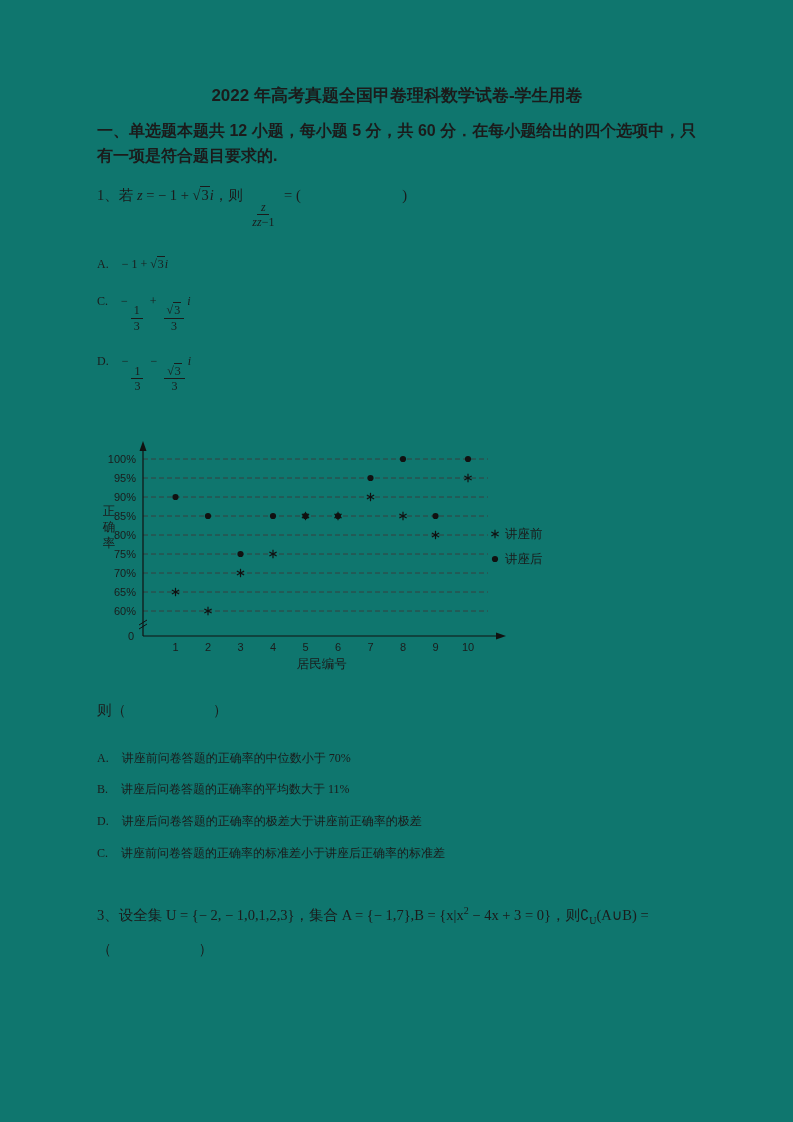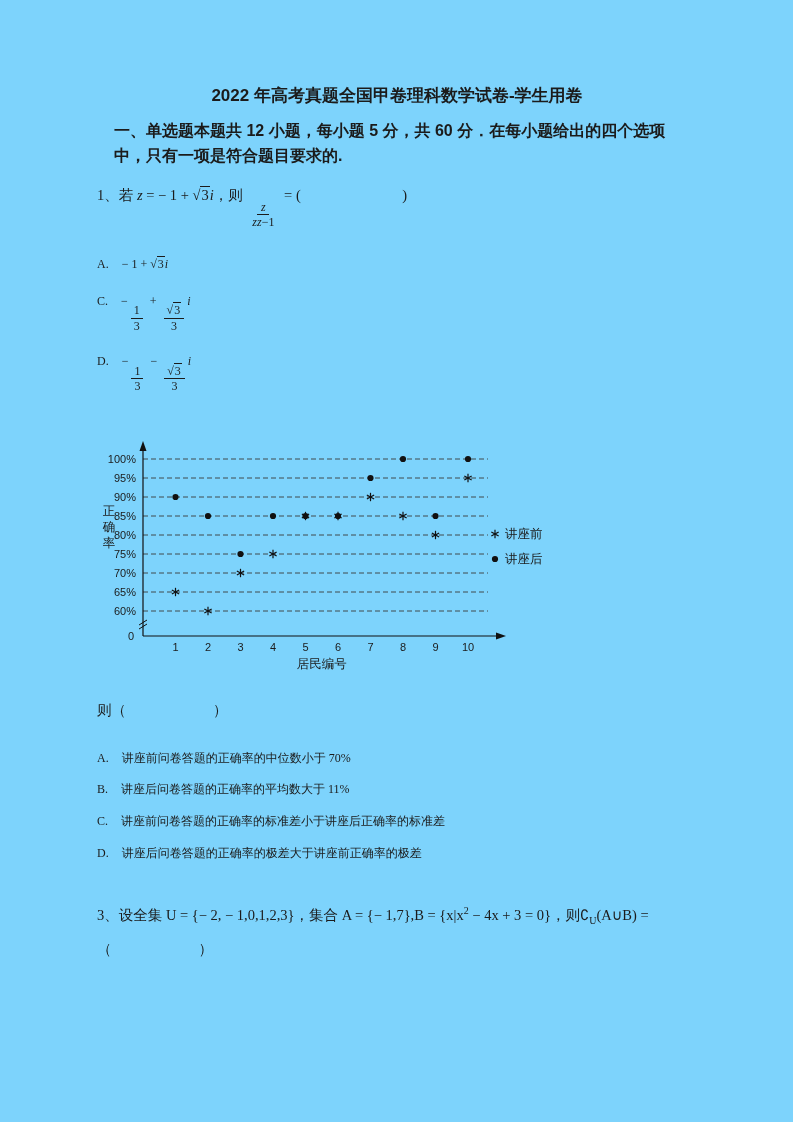--- a/index.html
+++ b/index.html
@@ -1,40 +1,40 @@
 <!DOCTYPE html>
 <html><head>
 <meta charset="utf-8">
 <style>
   * { box-sizing: border-box; }
   body { margin: 0; background: #e8e8e8; }
   .page {
     position: relative;
     width: 793px; height: 1122px;
     margin: 0 auto;
-    background: #7dd3fc;
+    background: #0f766e;
     color: #1b1b1b;
     font-family: "Liberation Serif", serif;
     font-size: 14px;
     padding: 84px 96px 40px 97px;
     overflow: hidden;
   }
   .title {
     font-family: "Liberation Sans", sans-serif;
     font-weight: 700;
     font-size: 17px;
     text-align: center;
     margin: 0 0 12px 0;
   }
   .section-header {
     font-family: "Liberation Sans", sans-serif;
     font-weight: 700;
     font-size: 16px;
     line-height: 1.55;
-    margin: 0 0 14px 17px;
+    margin: 0 0 14px 0;
   }
   .stem { font-size: 14.5px; line-height: 1.75; margin: 0 0 8px 0; }
   .q2-stem { line-height: 2.25; margin-bottom: 2px; }
   .answer-line { margin: 10px 0 16px 0; }
   .opt { margin: 15px 0; font-size: 12px; line-height: 1.4; }
   .opt-tall { margin: 20px 0; }
   .olabel { display: inline-block; margin-right: 13px; }
   .opts-vertical { margin: 26px 0 0 0; }
   .q1-block { margin-top: 12px; }
   .q2-block { margin-top: 46px; }
@@ -216,24 +216,24 @@
     <p class="stem answer-line">则（　　　　　　）</p>
 
     <div class="opts-vertical">
       <div class="opt">
         <span class="olabel">A.</span><span>讲座前问卷答题的正确率的中位数小于 70%</span>
       </div>
       <div class="opt">
         <span class="olabel">B.</span><span>讲座后问卷答题的正确率的平均数大于 11%</span>
       </div>
       <div class="opt">
+        <span class="olabel">D.</span><span>讲座后问卷答题的正确率的极差大于讲座前正确率的极差</span>
+      </div>
+      <div class="opt">
         <span class="olabel">C.</span><span>讲座前问卷答题的正确率的标准差小于讲座后正确率的标准差</span>
-      </div>
-      <div class="opt">
-        <span class="olabel">D.</span><span>讲座后问卷答题的正确率的极差大于讲座前正确率的极差</span>
       </div>
     </div>
   </section>
 
   <section class="q3-block">
     <p class="stem"><span>3、设全集 </span><span>U = {− 2, − 1,0,1,2,3}，集合 A = {− 1,7},B = {x|x</span><sup>2</sup><span> − 4x + 3 = 0}，则∁</span><sub>U</sub><span>(A∪B) =</span></p>
     <p class="stem">（　　　　　　）</p>
 
   </section>
 

